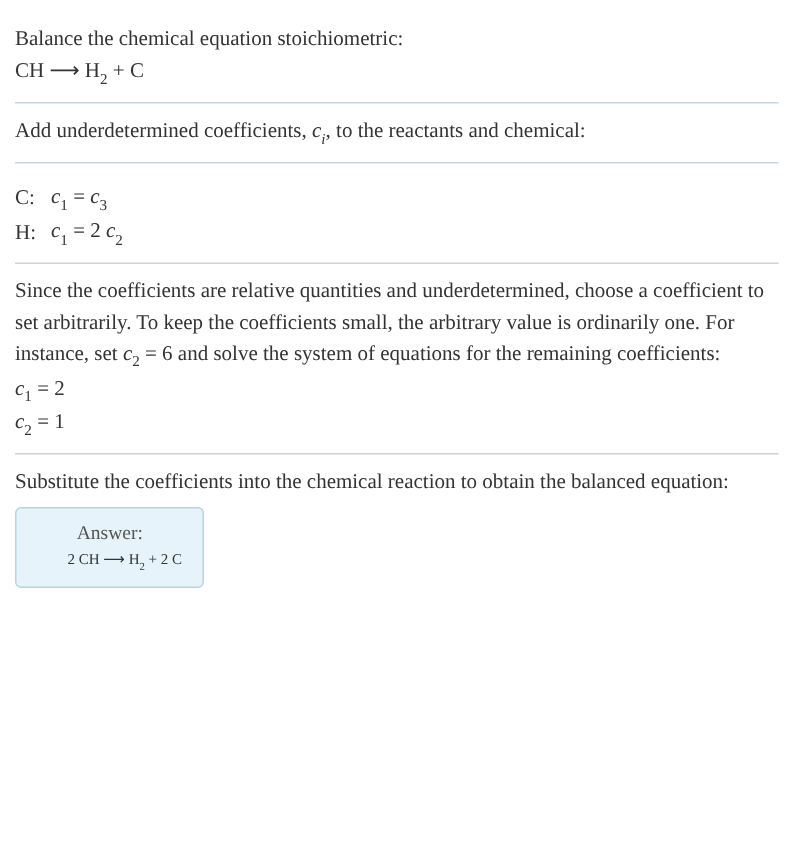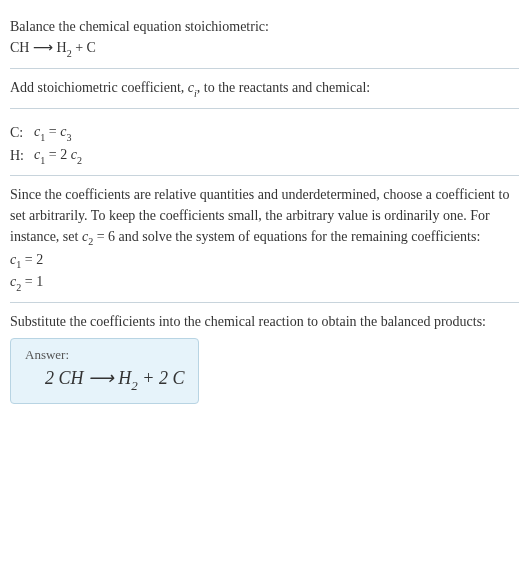--- a/index.html
+++ b/index.html
@@ -50,45 +50,45 @@
       background: #e6f3fa;
       border: 1px solid #b8d4e3;
       border-radius: 4px;
       padding: 8px 14px 10px 14px;
       margin-top: 6px;
     }
     .answer-label {
       font-size: 13px;
       color: #555;
       margin-bottom: 4px;
+      text-align: center;
     }
     .answer-eq {
       padding-left: 20px;
-      font-size: 18px;
-      font-style: italic;
+      font-size: 10px;
     }
     .coef-line {
       line-height: 1.5;
     }
   </style>
 </head>
 <body>
 
 <div class="section">
   <div class="line">Balance the chemical equation stoichiometric:</div>
   <div class="line">
     <span>CH</span>
     <span>⟶</span>
     <span>H</span><span class="sub">2</span><span> + </span><span>C</span>
   </div>
 </div>
 
 <div class="section">
   <div class="line">
-    <span>Add stoichiometric coefficient, </span><span class="italic">c</span><span class="sub italic">i</span><span>, to the reactants and chemical:</span>
+    <span>Add underdetermined coefficients, </span><span class="italic">c</span><span class="sub italic">i</span><span>, to the reactants and chemical:</span>
   </div>
 </div>
 
 <div class="section">
   <table class="eq-table">
     <tbody>
         <tr>
       <td>C:</td>
       <td>
         <span class="italic">c</span><span class="sub">1</span><span> = </span><span></span><span class="italic">c</span><span class="sub">3</span>
@@ -110,20 +110,20 @@
   </div>
   <div class="coef-line">
     <span class="italic">c</span><span class="sub">1</span><span> = 2</span>
   </div>
   <div class="coef-line">
     <span class="italic">c</span><span class="sub">2</span><span> = 1</span>
   </div>
 </div>
 
 <div class="section">
-  <div class="line">Substitute the coefficients into the chemical reaction to obtain the balanced products:</div>
+  <div class="line">Substitute the coefficients into the chemical reaction to obtain the balanced equation:</div>
   <div class="answer-box">
     <div class="answer-label">Answer:</div>
     <div class="answer-eq">
       <span>2 CH </span><span>⟶</span><span> H</span><span class="sub">2</span><span> + 2 C</span>
     </div>
   </div>
 </div>
 
 </body></html>

